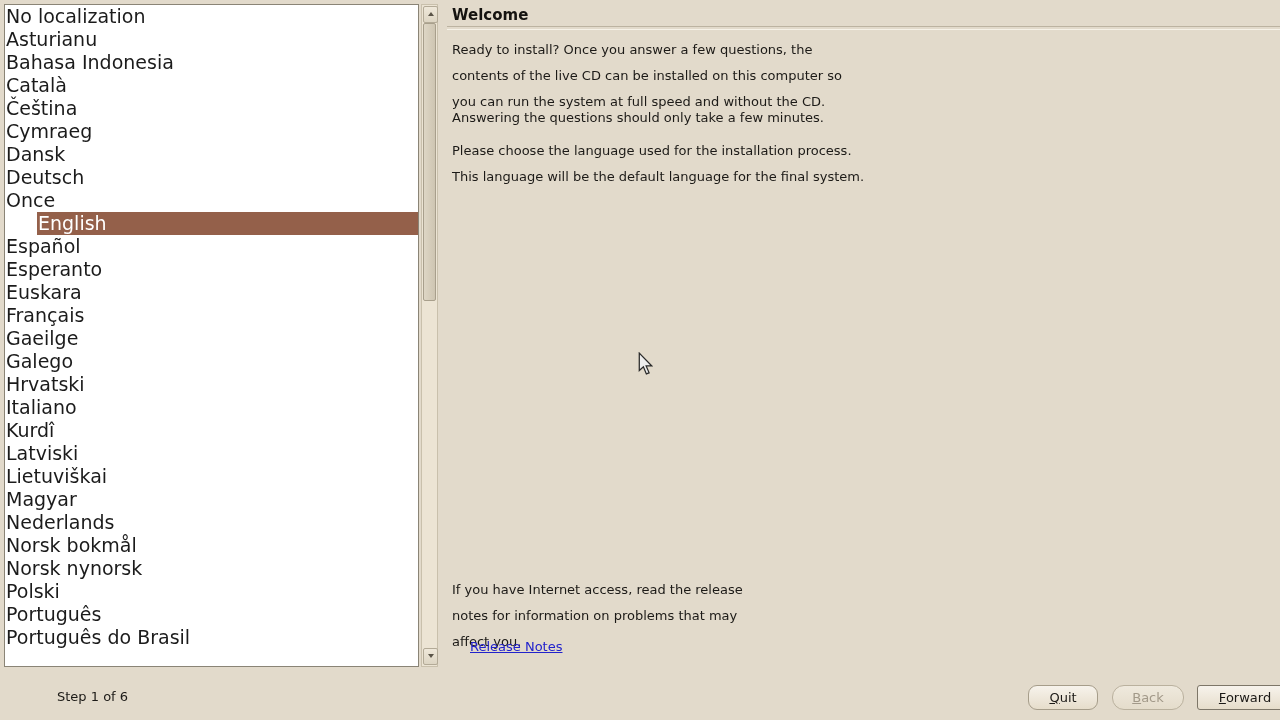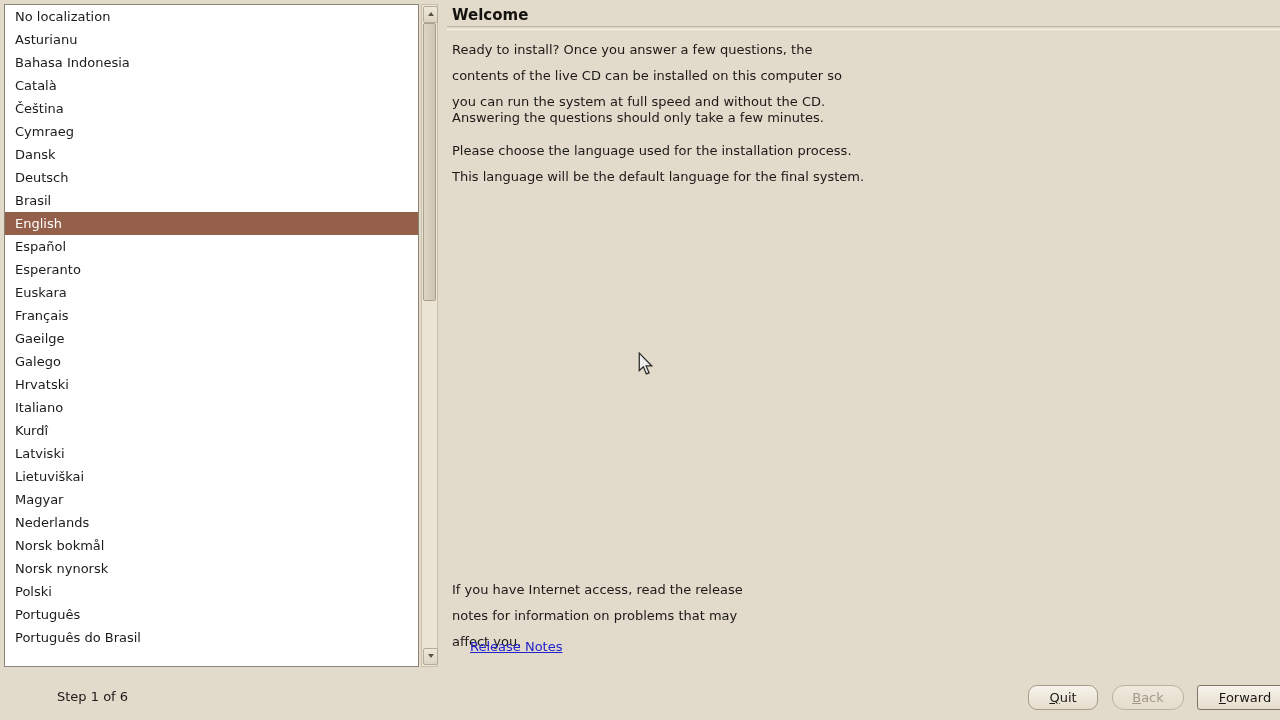--- a/index.html
+++ b/index.html
@@ -14,26 +14,26 @@
   
   .lang-list {
     position: absolute; left: 4px; top: 4px;
     width: 413px; height: 661px;
     background: #ffffff;
     border: 1px solid #8a8476;
     overflow: hidden;
   }
   .lang-row {
     height: 23px; line-height: 23px;
-    padding-left: 10px;
-    font-size: 13px; color: #1b1b1b;
+    padding-left: 1px;
+    font-size: 19px; color: #1b1b1b;
     white-space: nowrap;
     cursor: default;
   }
-  .lang-row.selected { background: #94604a; color: #ffffff; }
+  .lang-row.selected { background: #94604a; color: #ffffff; margin-left: 32px; }
 
   
   .scrollbar {
     position: absolute; left: 421px; top: 4px;
     width: 17px; height: 663px;
     background: #ece4d4;
     border: 1px solid #c9c0ac;
     box-sizing: border-box;
   }
   .sb-stepper {
@@ -113,21 +113,21 @@
 
   <div class="lang-list">
       <div class="lang-row">No localization</div>
       <div class="lang-row">Asturianu</div>
       <div class="lang-row">Bahasa Indonesia</div>
       <div class="lang-row">Català</div>
       <div class="lang-row">Čeština</div>
       <div class="lang-row">Cymraeg</div>
       <div class="lang-row">Dansk</div>
       <div class="lang-row">Deutsch</div>
-      <div class="lang-row">Brasil</div>
+      <div class="lang-row">Once</div>
       <div class="lang-row selected">English</div>
       <div class="lang-row">Español</div>
       <div class="lang-row">Esperanto</div>
       <div class="lang-row">Euskara</div>
       <div class="lang-row">Français</div>
       <div class="lang-row">Gaeilge</div>
       <div class="lang-row">Galego</div>
       <div class="lang-row">Hrvatski</div>
       <div class="lang-row">Italiano</div>
       <div class="lang-row">Kurdî</div>

